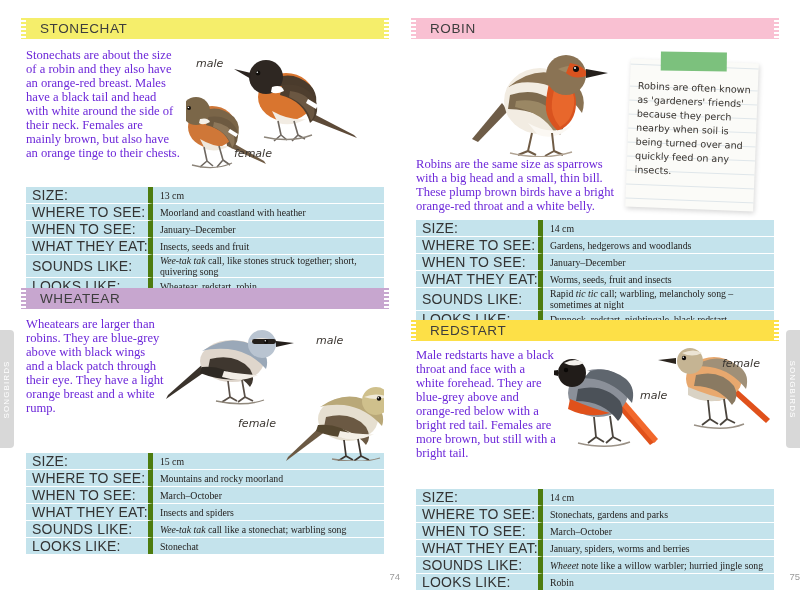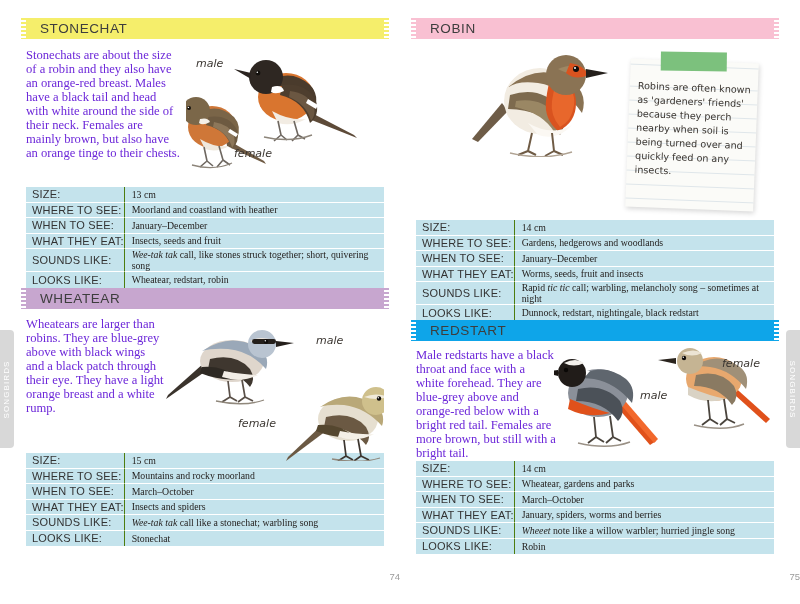--- a/index.html
+++ b/index.html
@@ -111,24 +111,24 @@
   .fact-table tr { height: 15.5px; }
   .fact-table td {
     padding: 0 0 0 6px;
     vertical-align: middle;
     border-bottom: 1px solid #ffffff;
   }
   .fact-table tr:last-child td { border-bottom: none; }
   .fact-label {
     width: 84px;
     font-family: "Liberation Sans", sans-serif;
-    font-size: 11px;
+    font-size: 14px;
     letter-spacing: 0.2px;
     color: #333333;
-    border-right: 1px solid #4d7c0f;
+    border-right: 5px solid #4d7c0f;
     white-space: nowrap;
   }
   .fact-value {
     font-family: "Liberation Serif", serif;
     font-size: 9.8px;
     color: #201c1a;
     padding-left: 7px !important;
   }
   .fact-value i { font-style: italic; }
 
@@ -413,20 +413,21 @@
               <path d="M44 106 q34 8 62 -1" stroke="#b0a393" stroke-width="1.4" fill="none"></path>
             </g>
           </svg>
         </div>
 
         <div class="sticky-note" style="left:212px;top:22px;">
           <div class="note-tape"></div>
           <div class="note-text">Robins are often known as 'gardeners' friends' because they perch nearby when soil is being turned over and quickly feed on any insects.</div>
         </div>
 
+        <div class="body-text wide" style="position:absolute;left:0;top:118px;width:204px;">Robins are the same size as sparrows with a big head and a small, thin bill. These plump brown birds have a bright orange-red throat and a white belly.</div>
       </div>
 
       <table class="fact-table">
         <tbody>
           <tr>
             <td class="fact-label">SIZE:</td>
             <td class="fact-value">14 cm</td>
           </tr>
           <tr>
             <td class="fact-label">WHERE TO SEE:</td>
@@ -446,25 +447,25 @@
           </tr>
           <tr>
             <td class="fact-label">LOOKS LIKE:</td>
             <td class="fact-value">Dunnock, redstart, nightingale, black redstart</td>
           </tr>
         </tbody>
       </table>
     </div>
 
     <div style="position:absolute;left:16px;top:320px;width:358px;">
-      <div class="species-header" style="background:#0ea5e9;">
+      <div class="species-header" style="background:#fde047;">
         <span>REDSTART</span>
       </div>
 
-      <div class="species-body" style="height:120px;">
+      <div class="species-body" style="height:148px;">
         <div class="body-text narrow" style="position:absolute;left:0;top:7px;width:140px;">Male redstarts have a black throat and face with a white forehead. They are blue-grey above and orange-red below with a bright red tail. Females are more brown, but still with a bright tail.</div>
 
         <div class="plate" style="left:138px;top:0;width:220px;height:120px;">
           <svg width="220" height="120" viewBox="0 0 220 120">
 
             <g>
               <path d="M58 60 L96 104 L102 100 L62 56 Z" fill="#e0511b"></path>
               <path d="M62 58 L100 102 L104 98 L66 54 Z" fill="#f2682c"></path>
               <ellipse cx="44" cy="52" rx="30" ry="24" fill="#8b9099"></ellipse>
               <path d="M18 40 q28 -22 54 -2 q10 9 6 24 q-16 -20 -38 -24 q-16 -2 -22 2 Z" fill="#5f666e"></path>
@@ -502,21 +503,21 @@
       </div>
 
       <table class="fact-table">
         <tbody>
           <tr>
             <td class="fact-label">SIZE:</td>
             <td class="fact-value">14 cm</td>
           </tr>
           <tr>
             <td class="fact-label">WHERE TO SEE:</td>
-            <td class="fact-value">Wheatear, gardens and parks</td>
+            <td class="fact-value">Stonechats, gardens and parks</td>
           </tr>
           <tr>
             <td class="fact-label">WHEN TO SEE:</td>
             <td class="fact-value">March–October</td>
           </tr>
           <tr>
             <td class="fact-label">WHAT THEY EAT:</td>
             <td class="fact-value">January, spiders, worms and berries</td>
           </tr>
           <tr>

